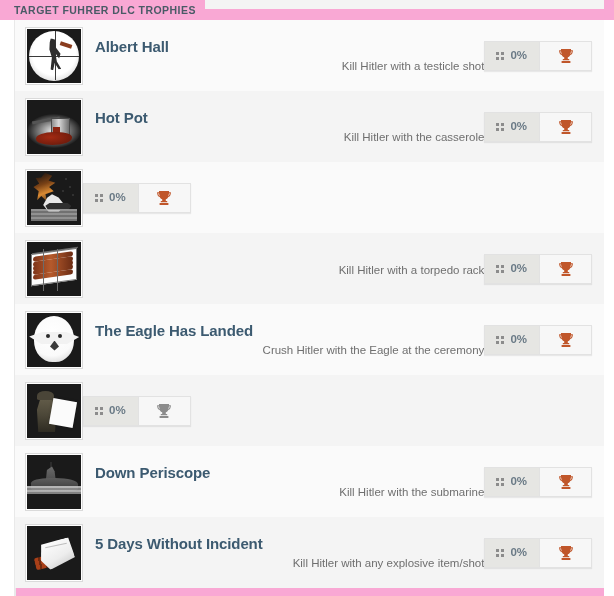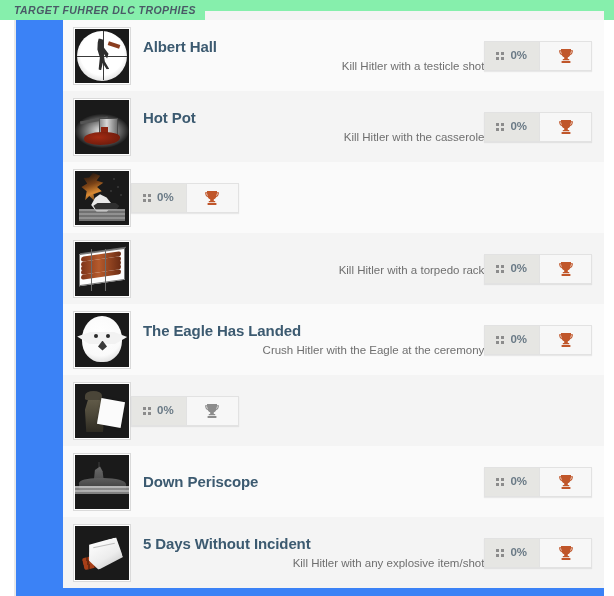--- a/index.html
+++ b/index.html
@@ -16,25 +16,24 @@
     position: relative;
     width: 614px;
     height: 596px;
     background: #ffffff;
     overflow: hidden;
   }
 
   
   .section-header {
     display: flex;
-    align-items: flex-end;
+    align-items: flex-start;
     height: 20px;
     padding: 0 10px 0 14px;
-    background: #86efac;
-    font-style: italic;
+    background: #f9a8d4;
   }
   .section-header .title {
     font-size: 10.5px;
     font-weight: bold;
     letter-spacing: 0.45px;
     color: #4a5a66;
     white-space: nowrap;
     text-transform: uppercase;
     line-height: 20px;
   }
@@ -43,23 +42,22 @@
     height: 9px;
     margin-left: 9px;
     background: #f4f4f4;
   }
 
   
   .panel {
     position: relative;
     margin: 0 10px 0 14px;
     border-left: 1px solid #e9e9e9;
-    background: #3b82f6;
+    background: #f9a8d4;
     min-height: 576px;
-    padding-left: 48px;
   }
 
   .row {
     position: relative;
     display: flex;
     align-items: center;
     height: 71px;
     padding-left: 10px;
     padding-right: 12px;
     background: #fafafa;
@@ -552,20 +550,21 @@
         <div class="thumb">
           <div class="art art-sub">
             <div class="peri"></div>
             <div class="tower"></div>
             <div class="hull2"></div>
             <div class="wake"></div>
           </div>
         </div>
         <div class="info">
           <div class="name">Down Periscope</div>
+          <div class="desc">Kill Hitler with the submarine</div>
         </div>
         <div class="badge">
           <div class="progress">
             <span class="grid-icon">
               <i></i>
               <i></i>
               <i></i>
               <i></i>
             </span>
             <span class="pct">0%</span>

